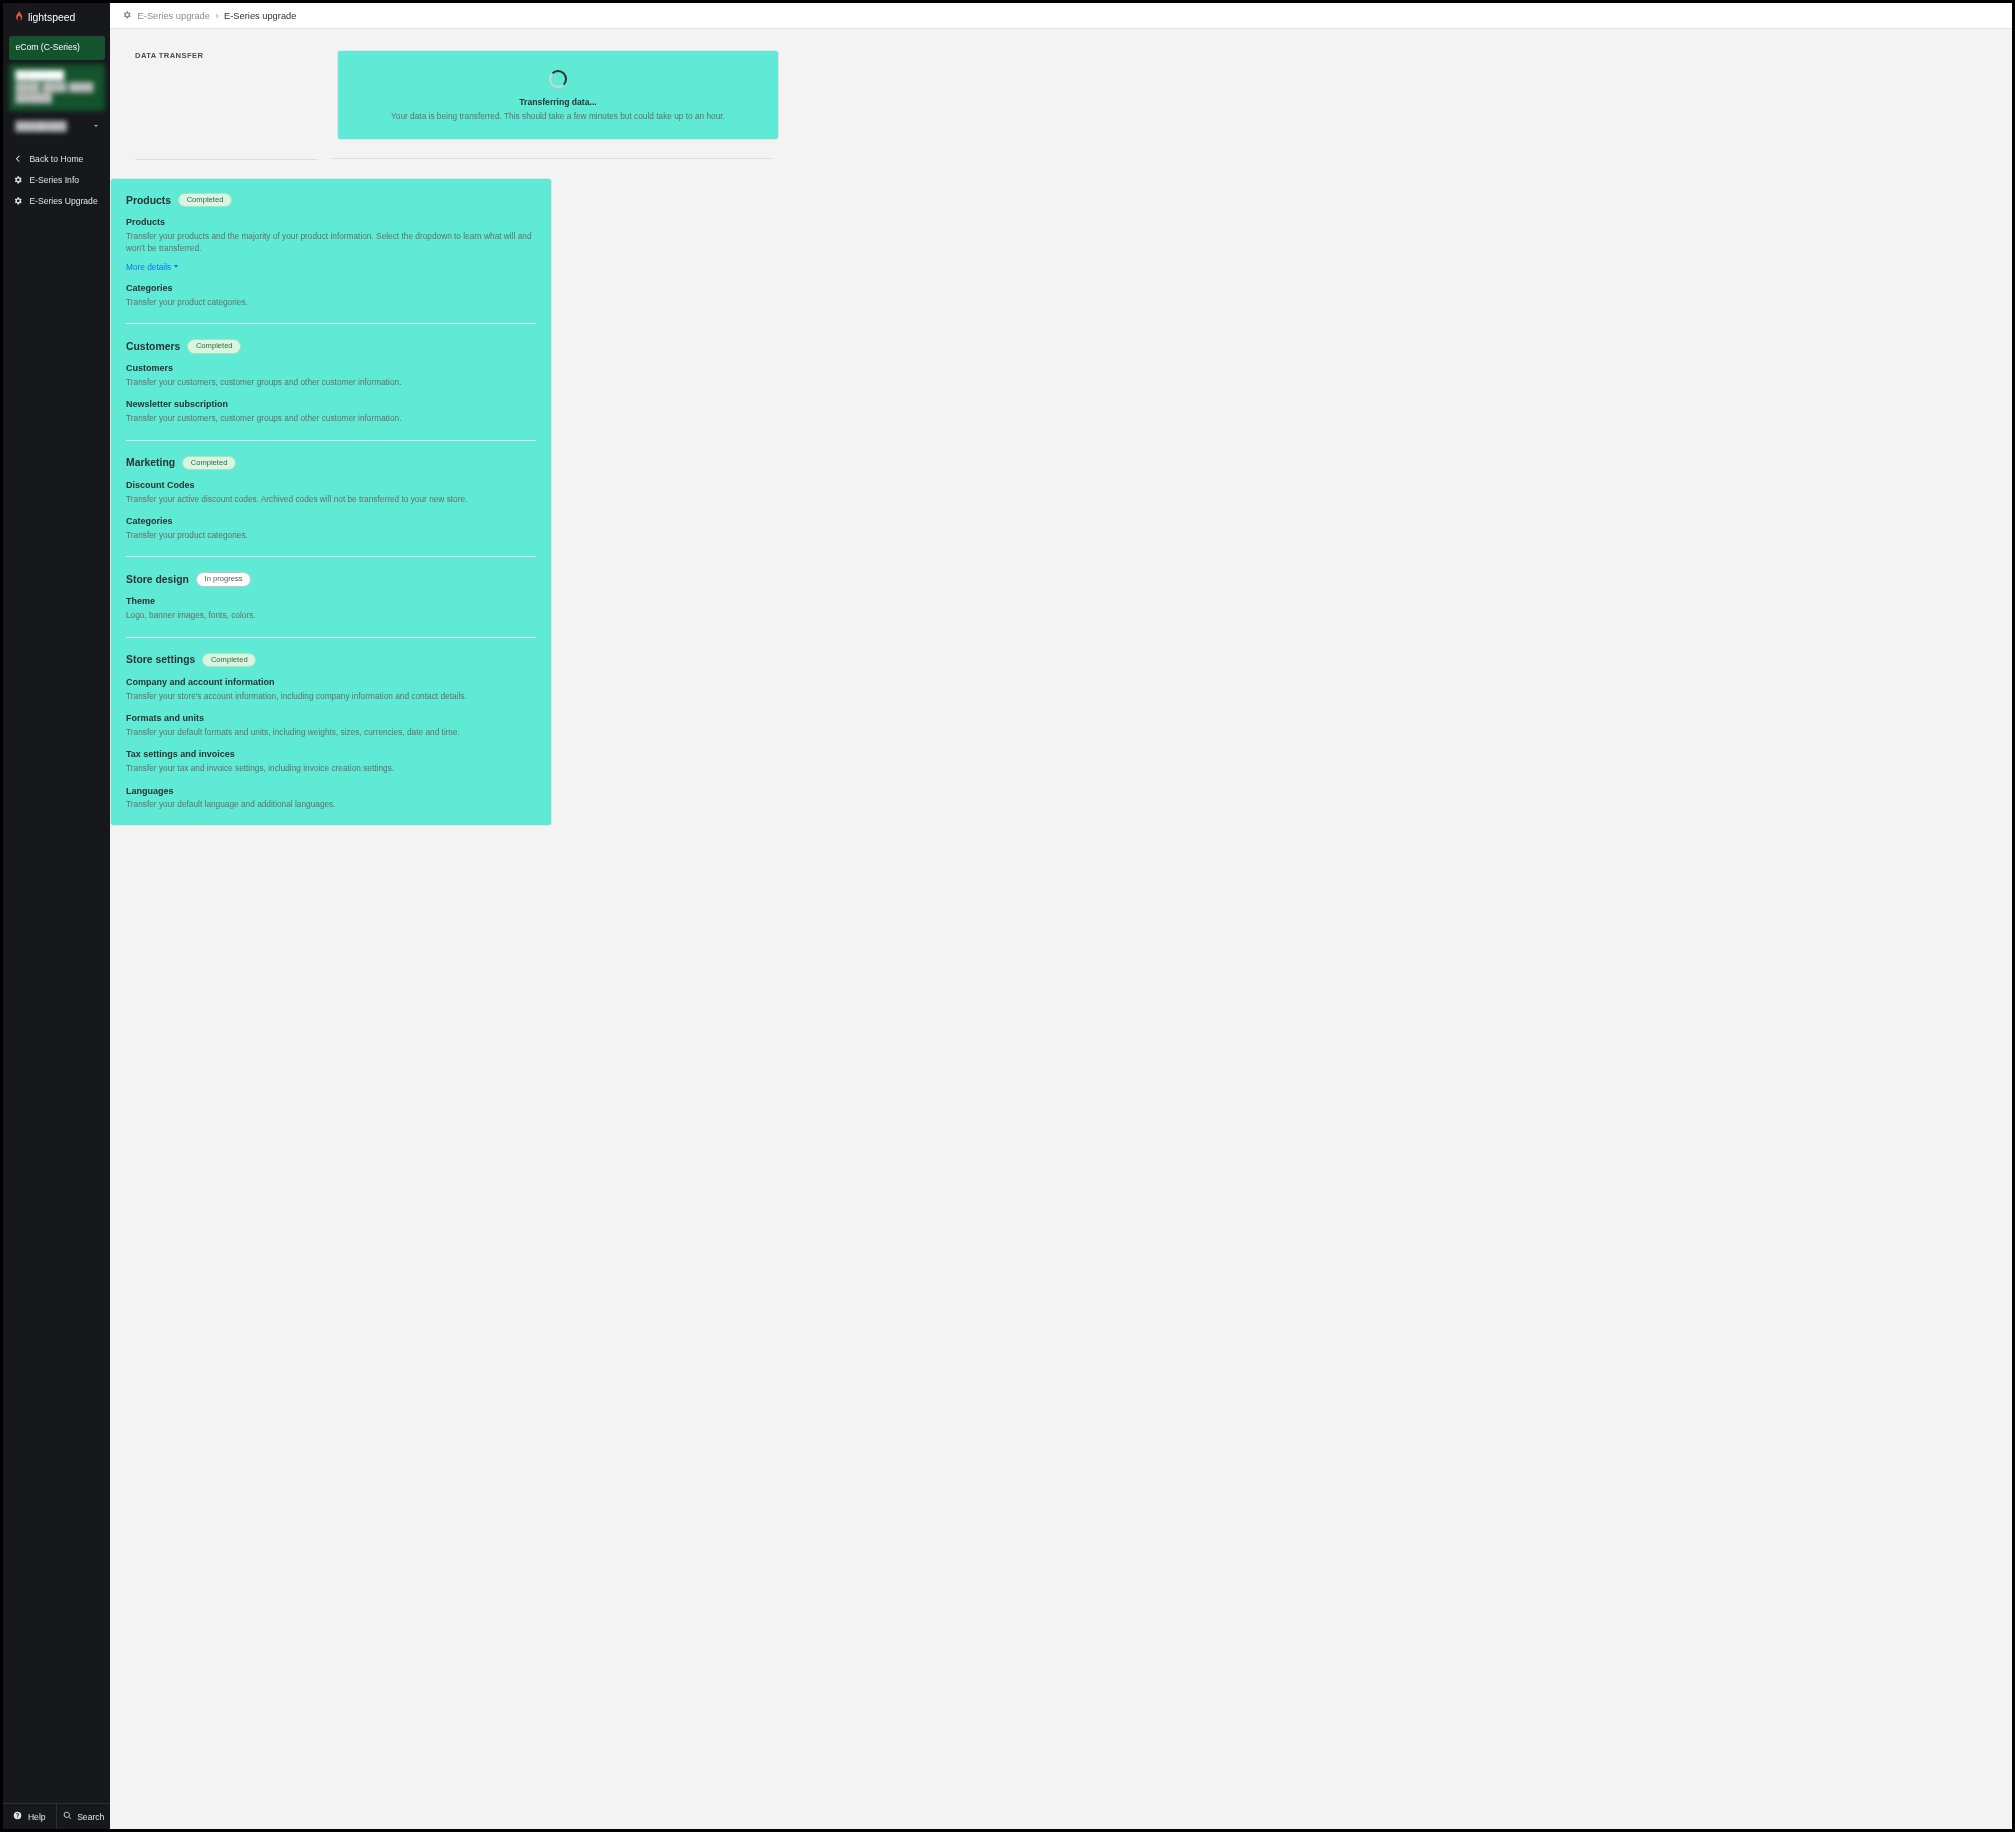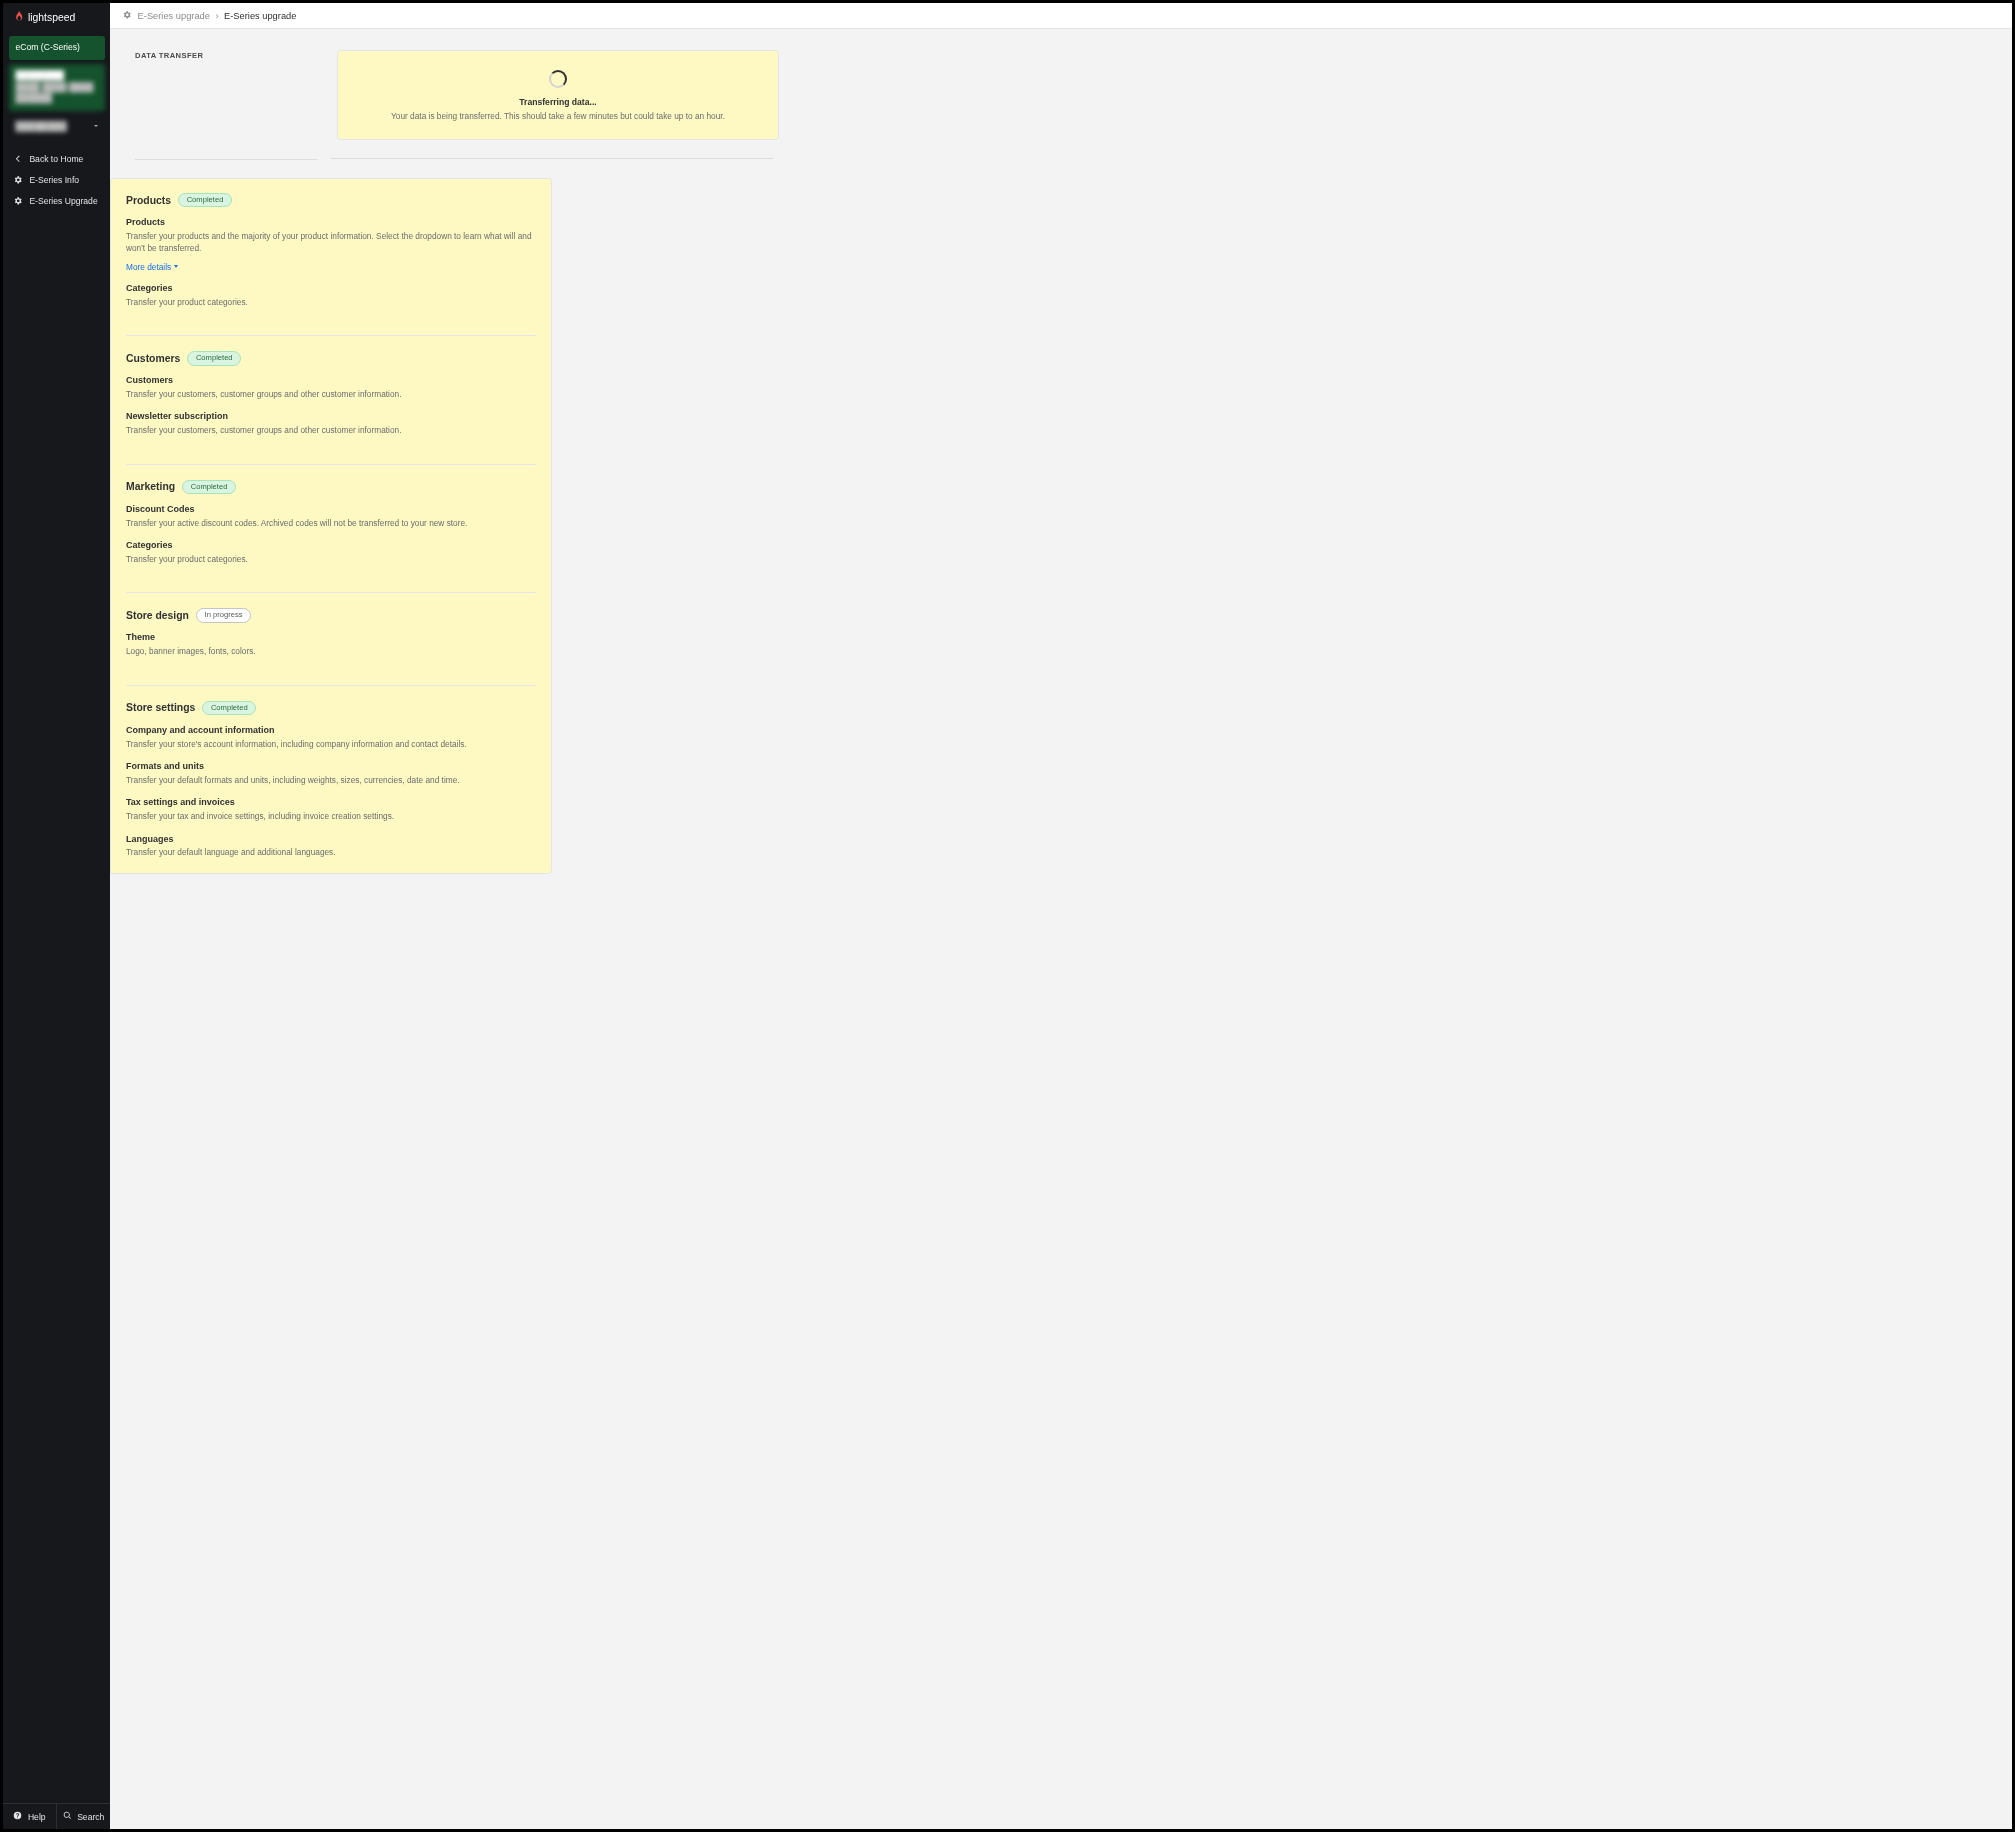--- a/index.html
+++ b/index.html
@@ -117,21 +117,21 @@
     font-size: 7.6px;
     font-weight: 700;
     letter-spacing: 0.4px;
     color: #4a4b4d;
     text-transform: uppercase;
     margin-bottom: 5.5px;
   }
   .section-sub { font-size: 8.3px; color: #6a6c6e; line-height: 1.5; max-width: 131px; }
   .section-right { flex: 1; max-width: 442px; }
   .card {
-    background: #fef9c3;
+    background: #5eead4;
     border: 0.7px solid #e3e4e6;
     border-radius: 3.5px;
     padding: 14px 15px;
   }
   .spinner-wrap { display: flex; flex-direction: column; align-items: center; padding: 5.5px 0 4.1px; }
   .spinner {
     width: 18px; height: 18px;
     border: 2.8px solid #d3d3d3;
     border-top-color: #303133;
     border-right-color: #303133;
@@ -140,21 +140,21 @@
     margin-bottom: 8.3px;
   }
   .spinner-title { font-size: 8.6px; font-weight: 700; color: #303133; margin-bottom: 4.1px; }
   .spinner-text { font-size: 8.3px; color: #6a6c6e; text-align: center; }
 
   .mid-rule { display: flex; padding: 0 28px 18px 0; gap: 14px; }
   .mid-rule .section-left { }
   .mid-rule .mrr { flex: 1; max-width: 442px; }
   .mid-rule-line { height: 0.7px; background: #dcddde; }
 
-  .review-group + .review-group { margin-top: 27px; padding-top: 15px; border-top: 0.7px solid #e6e7e8; }
+  .review-group + .review-group { margin-top: 15px; padding-top: 15px; border-top: 0.7px solid #e6e7e8; }
   .group-header { display: flex; align-items: center; gap: 7px; margin-bottom: 9.7px; }
   .group-title { font-size: 10.4px; font-weight: 700; color: #303133; }
   .pill {
     font-size: 7.6px; font-weight: 500;
     padding: 2.1px 7.6px 2.8px;
     border-radius: 7.6px;
     border: 0.7px solid transparent;
     line-height: 1;
   }
   .pill.completed { background: #d9f4e1; border-color: #a7e3bb; color: #2e6b3f; }

